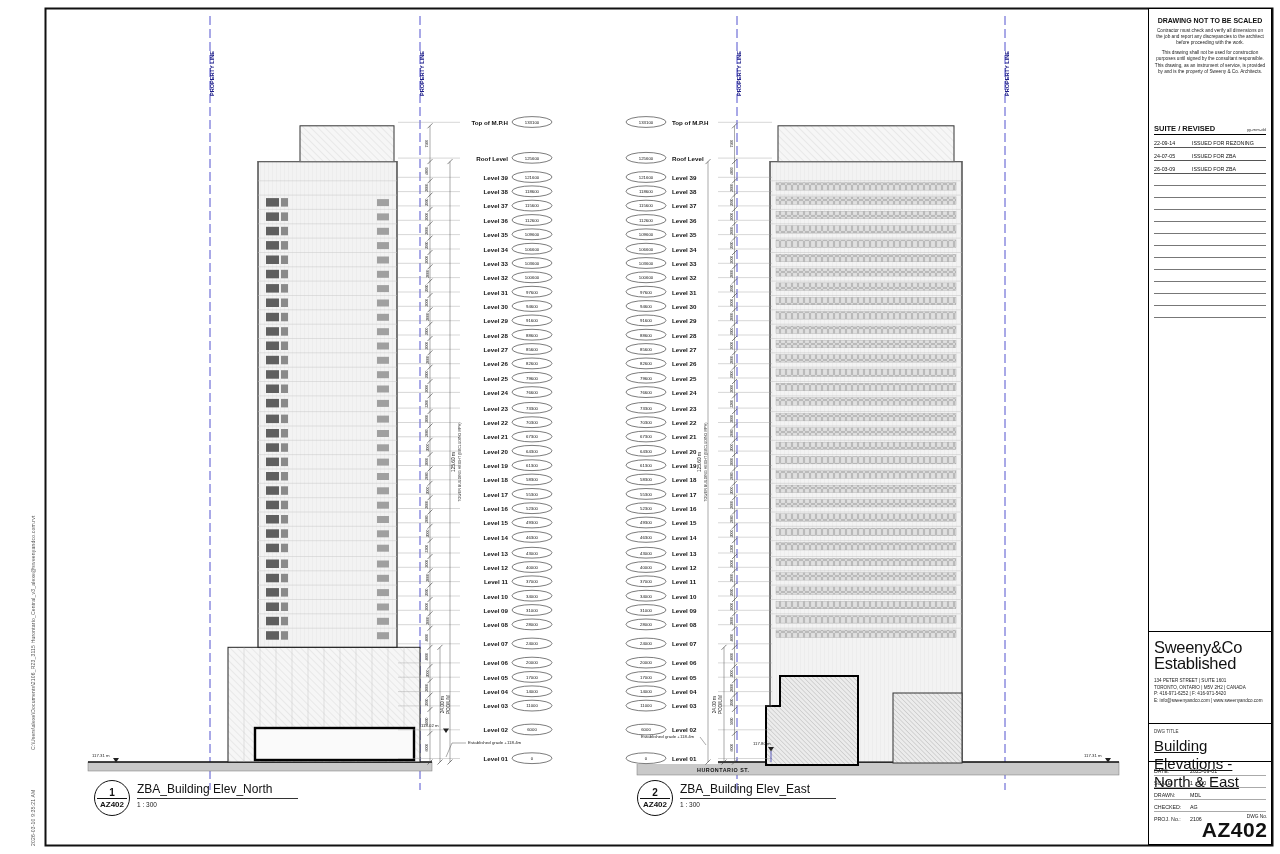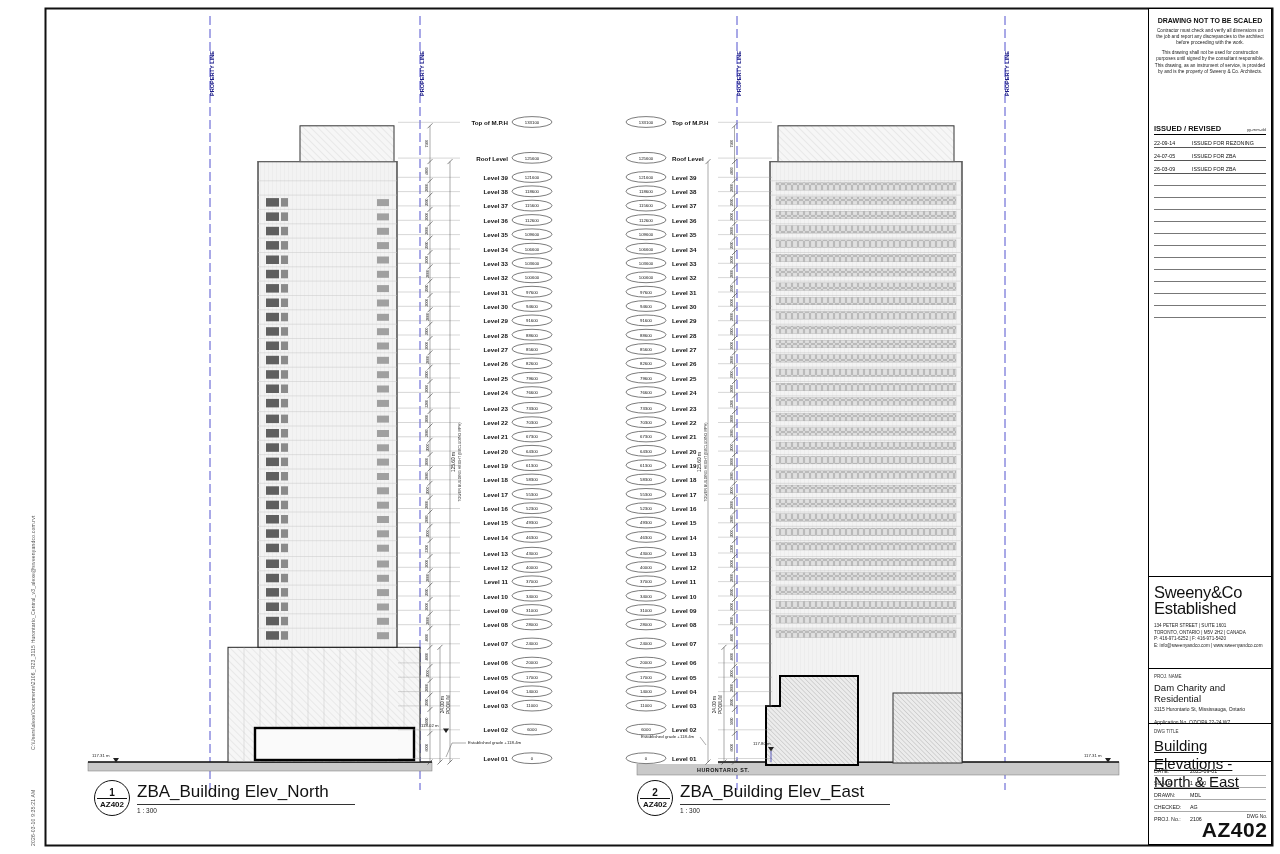--- a/index.html
+++ b/index.html
@@ -13,21 +13,21 @@
   .vtext.path{left:30px;top:330px;height:420px;}
   .vtext.stamp{left:30px;top:762px;height:84px;}
 
   
   .callout{position:absolute;display:flex;align-items:flex-start;}
   .bubble{width:34px;height:34px;border:1.2px solid #111;border-radius:50%;
           display:flex;flex-direction:column;align-items:center;justify-content:center;background:#fff;}
   .bubble .num{font-size:10px;font-weight:bold;line-height:11px;}
   .bubble .ref{font-size:8px;font-weight:bold;line-height:10px;border-top:1px solid #111;padding:1px 3px 0;}
   .ct{margin-left:7px;padding-top:2px;}
-  .ct .vt{font-size:17px;color:#111;border-bottom:1.2px solid #333;padding:0 26px 2px 0;}
+  .ct .vt{font-size:12px;color:#111;border-bottom:1.2px solid #333;padding:0 26px 2px 0;}
   .ct .vs{font-size:6.5px;color:#222;margin-top:2px;}
 
   
   .tblock{position:absolute;left:1148px;top:8px;width:124px;height:837px;background:#fff;
           border:1.6px solid #000;box-sizing:border-box;display:flex;flex-direction:column;}
   .tb-sec{padding:3px 5px;box-sizing:border-box;}
   .tb-warn{height:112px;text-align:center;}
   .tb-warn .w1{font-size:7px;font-weight:bold;margin:5px 0 4px;}
   .tb-warn p{font-size:4.7px;line-height:1.3;margin:0 0 4px;color:#222;}
   .tb-issued{height:200px;}
@@ -969,21 +969,21 @@
   </div>
 
   <div class="tblock">
     <div class="tb-sec tb-warn">
       <div class="w1">DRAWING NOT TO BE SCALED</div>
       <p>Contractor must check and verify all dimensions on the job and report any discrepancies to the architect before proceeding with the work.</p>
       <p>This drawing shall not be used for construction purposes until signed by the consultant responsible. This drawing, as an instrument of service, is provided by and is the property of Sweeny &amp; Co. Architects.</p>
     </div>
     <div class="tb-sec tb-issued">
       <div class="ir-head">
-        <span class="ir-title">ISSUED / REVISED</span>
+        <span class="ir-title">SUITE / REVISED</span>
         <span class="ir-fmt">yy-mm-dd</span>
       </div>
       <div class="ir-row">
         <span class="ir-date">22-09-14</span>
         <span class="ir-desc">ISSUED FOR REZONING</span>
       </div>
       <div class="ir-row">
         <span class="ir-date">24-07-05</span>
         <span class="ir-desc">ISSUED FOR ZBA</span>
       </div>
@@ -1009,26 +1009,20 @@
       <div class="firm-name">
         <div>Sweeny&amp;Co</div>
         <div>Established</div>
       </div>
       <div class="firm-addr">
         <div>134 PETER STREET | SUITE 1601</div>
         <div>TORONTO, ONTARIO | M5V 2H2 | CANADA</div>
         <div>P: 416-971-6252 | F: 416-971-5420</div>
         <div>E: info@sweenyandco.com | www.sweenyandco.com</div>
       </div>
-    </div>
-    <div class="tb-sec tb-proj">
-      <div class="tb-label">PROJ. NAME</div>
-      <div class="proj-name">Dam Charity and Residential</div>
-      <div class="proj-addr">3115 Hurontario St, Mississauga, Ontario</div>
-      <div class="proj-app">Application No. OZ/OPA 22-24 W7</div>
     </div>
     <div class="tb-sec tb-dwg">
       <div class="tb-label">DWG TITLE</div>
       <div class="dwg-title">Building Elevations - North &amp; East</div>
     </div>
     <div class="tb-sec tb-meta">
       <div class="m-row">
         <span class="m-lab">DATE:</span>
         <span class="m-val">2025-09-01</span>
       </div>

